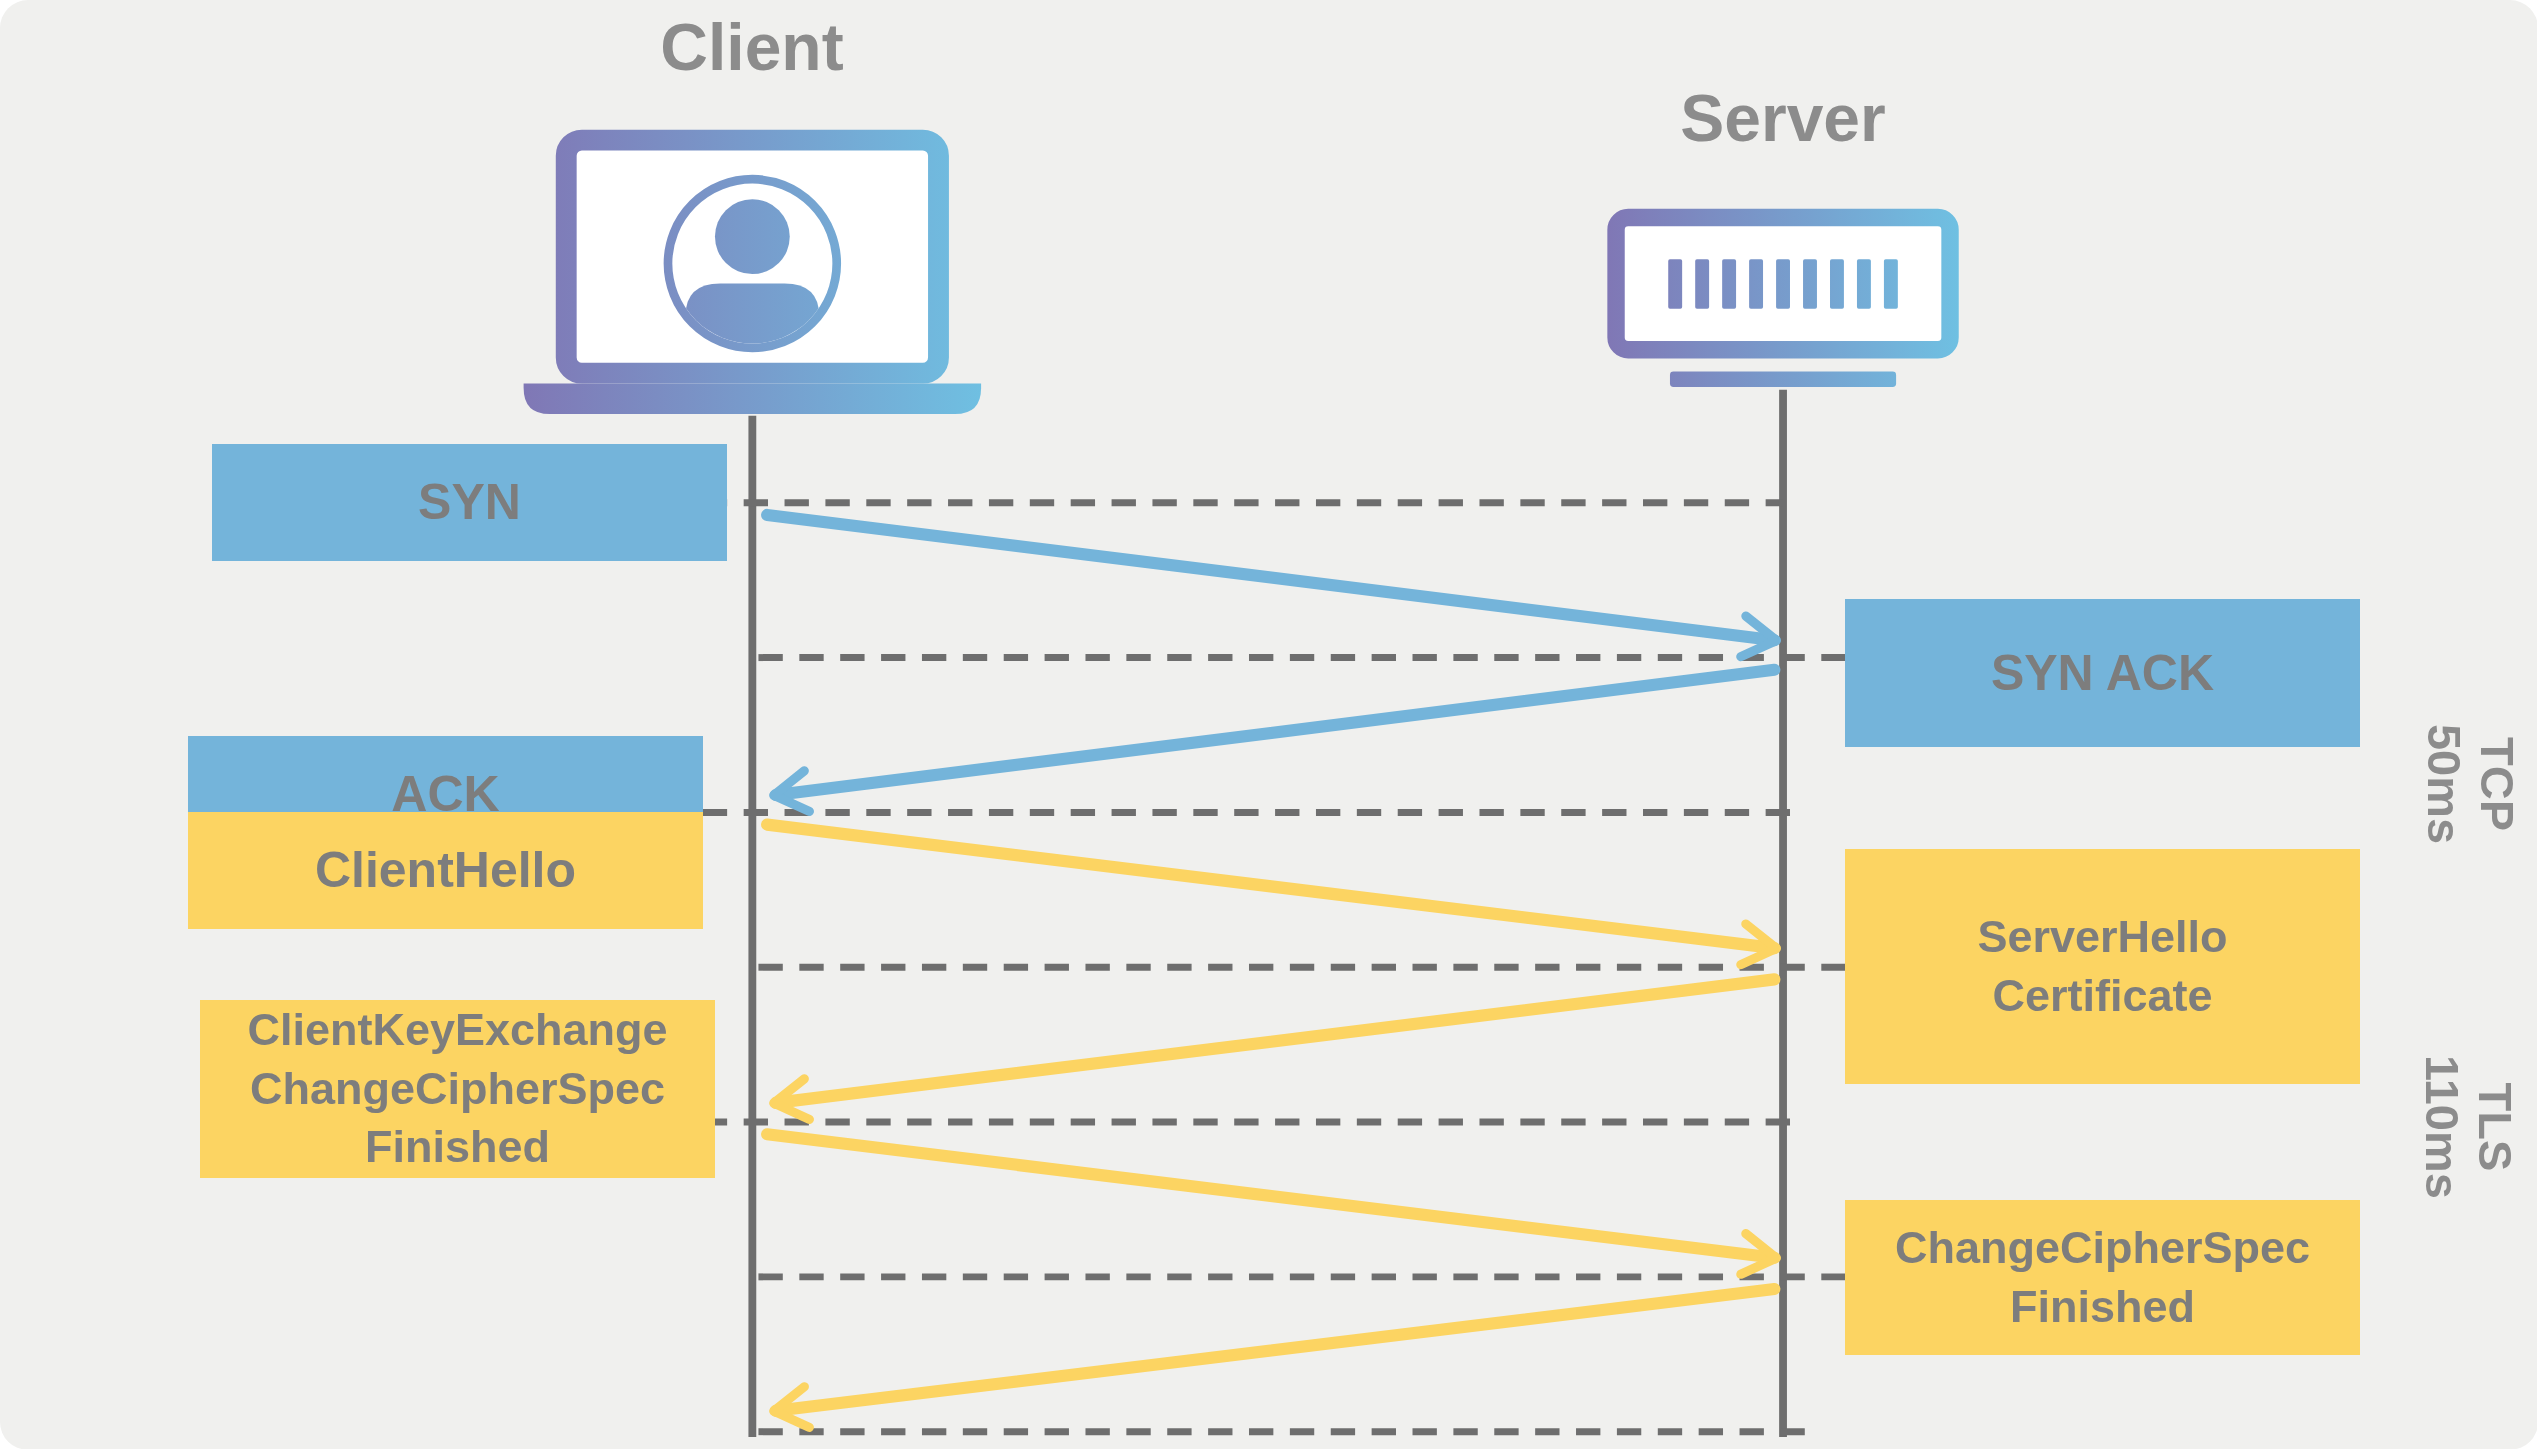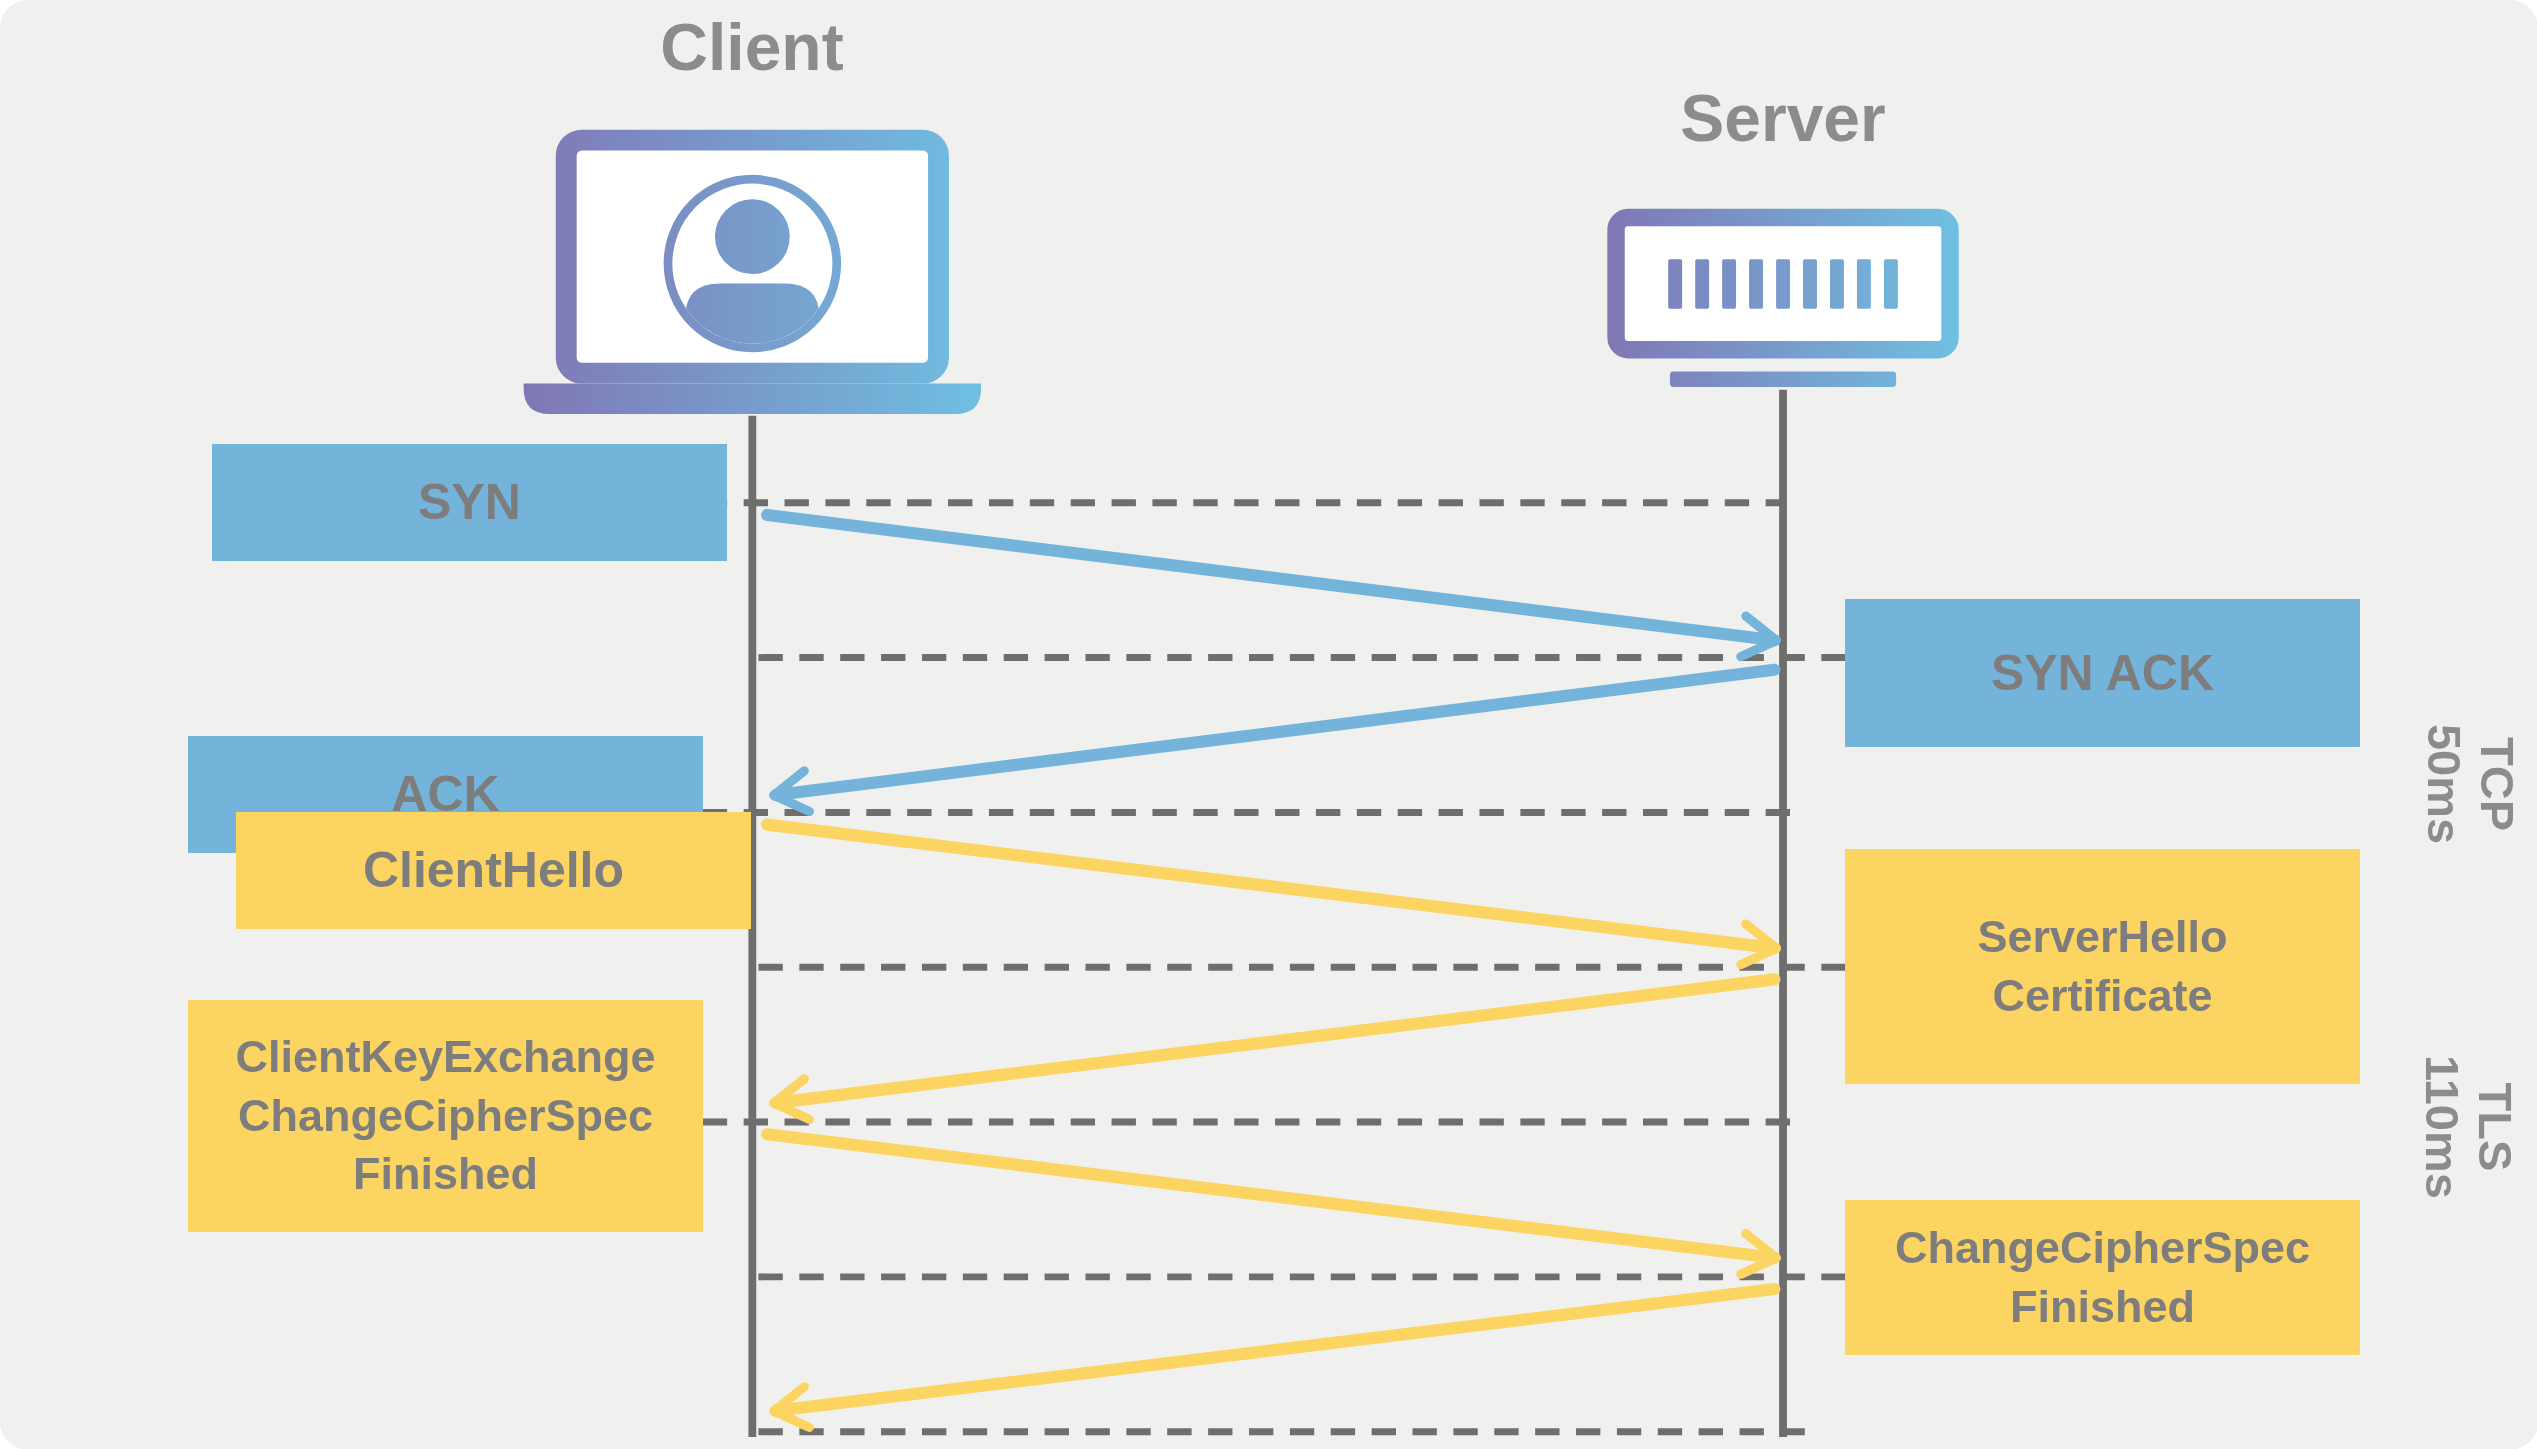--- a/index.html
+++ b/index.html
@@ -133,25 +133,25 @@
   <div class="actor-title" style="left:1522px; top:80px;">Server</div>
 
   <div class="msg-box blue" style="left:188px; top:444px; height:117px;margin-left:24px;">
     <div class="line-single">SYN</div>
   </div>
 
   <div class="msg-box blue" style="left:188px; top:696px; height:117px;margin-top:40px;">
     <div class="line-single">ACK</div>
   </div>
 
-  <div class="msg-box yellow" style="left:188px; top:812px; height:117px;margin-left:48px;">
+  <div class="msg-box yellow" style="left:188px; top:812px; height:117px;">
     <div class="line-single">ClientHello</div>
   </div>
 
-  <div class="msg-box yellow" style="left:188px; top:1000px; height:232px;align-items:center;">
+  <div class="msg-box yellow" style="left:200px; top:1000px; height:178px;align-items:center;">
     <div class="line-multi">ClientKeyExchange</div>
     <div class="line-multi">ChangeCipherSpec</div>
     <div class="line-multi">Finished</div>
   </div>
 
   <div class="msg-box blue" style="left:1845px; top:599px; height:148px;">
     <div class="line-single">SYN ACK</div>
   </div>
 
   <div class="msg-box yellow" style="left:1845px; top:849px; height:235px;">

